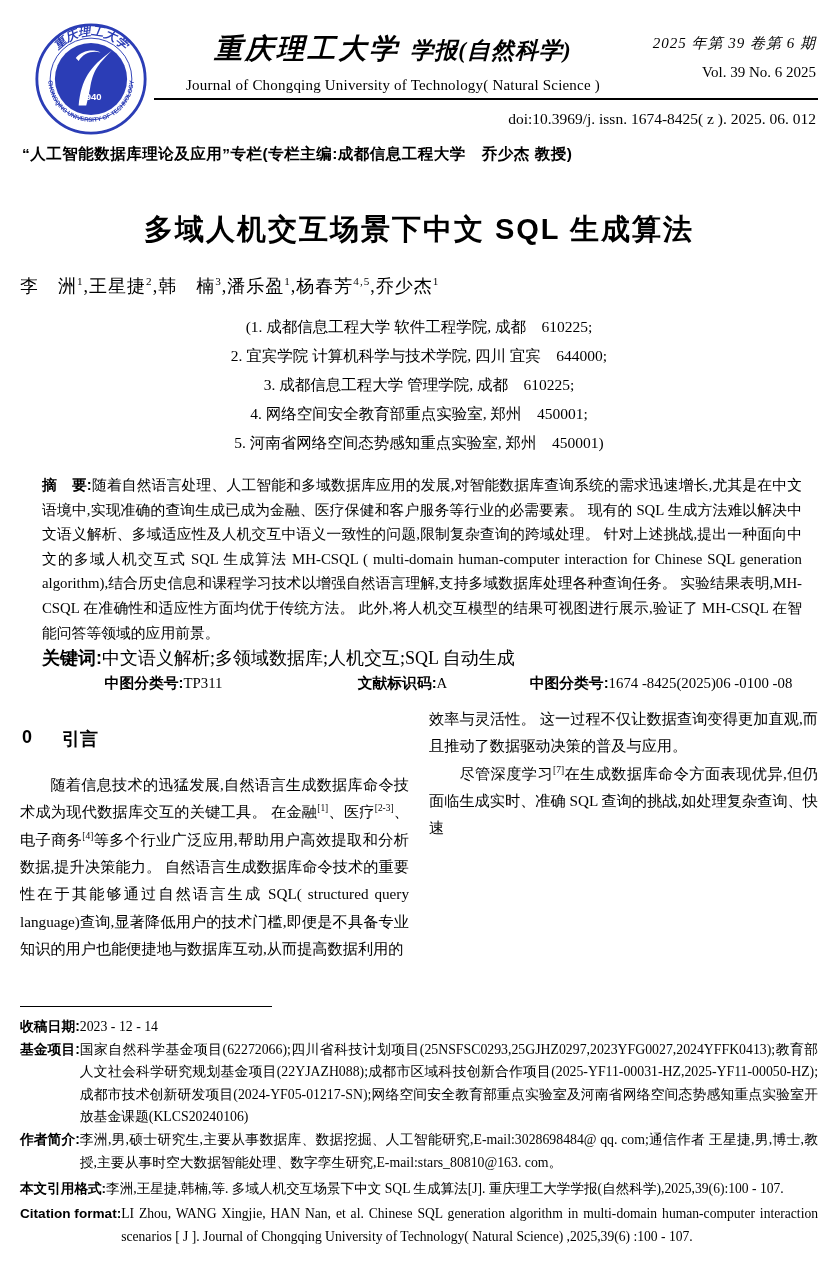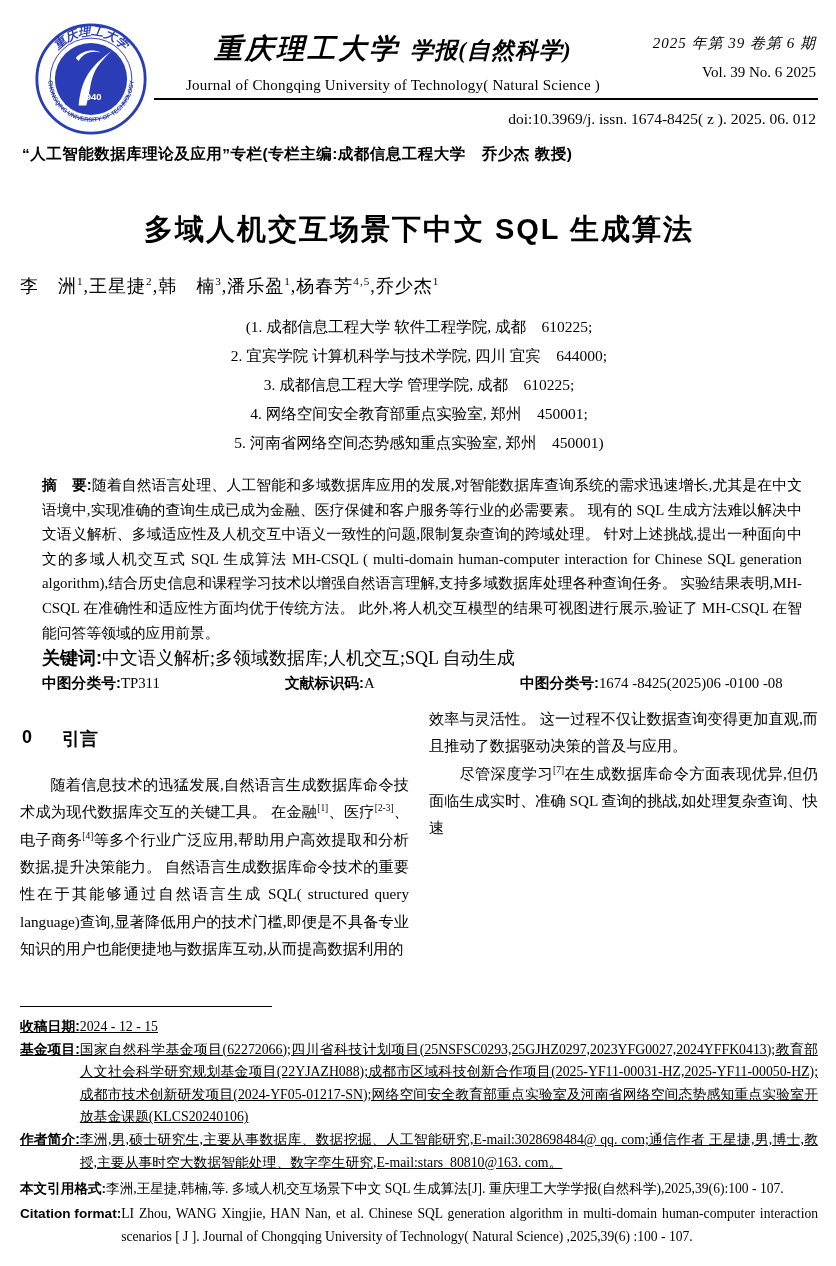--- a/index.html
+++ b/index.html
@@ -31,34 +31,34 @@
   .doi{position:absolute;right:2px;top:88px;font-size:15.5px;}
   .column-banner{position:absolute;left:2px;top:122px;font-size:15.5px;letter-spacing:0.5px;}
 
   
   .title{margin-top:40px;text-align:center;font-size:29px;letter-spacing:2px;}
   .authors{margin-top:24px;font-size:18px;letter-spacing:1px;}
   .affils{margin-top:14px;text-align:center;font-size:15.5px;line-height:29px;}
   .abstract{margin:16px 16px 0 22px;font-size:14.8px;line-height:24.6px;text-align:justify;}
   .abstract .lab,.kw .lab{font-family:"Liberation Sans","DejaVu Sans",sans-serif;font-weight:bold;}
   .kw{margin:1px 16px 0 22px;font-size:18px;line-height:24px;}
-  .meta-row{display:flex;margin:4px 16px 0 22px;font-size:14.8px;}
+  .meta-row{display:flex;margin:4px 16px 0 22px;font-size:14.8px;text-align:center;}
   .meta-row .m1{width:243px;}
   .meta-row .m2{width:235px;}
   .meta-row .m3{flex:1;}
 
   
   .body-cols{display:flex;gap:20px;margin-top:12px;height:262px;overflow:hidden;}
   .col{flex:1;min-width:0;}
   .sec-h{display:flex;gap:30px;margin:22px 0 20px 2px;font-size:18px;}
   .col p{margin:0;font-size:15.2px;line-height:27.3px;text-align:justify;}
   .col p.ind{text-indent:2em;}
 
   
-  .footer{position:absolute;left:20px;right:18px;top:1006px;font-size:13.8px;line-height:22.6px;text-decoration:underline;}
+  .footer{position:absolute;left:20px;right:18px;top:1006px;font-size:13.8px;line-height:22.6px;}
   .fn-rule{width:252px;border-top:1.5px solid #000;margin-bottom:9px;}
   .fn-row{display:flex;text-align:justify;}
   .fn-row .lab{flex:0 0 auto;white-space:nowrap;font-family:"Liberation Sans","DejaVu Sans",sans-serif;font-weight:bold;}
   .fn-row .txt{flex:1;min-width:0;}
 
   
   .citation{position:absolute;left:20px;right:18px;top:1178px;font-size:13.6px;line-height:22.4px;}
   .cite-row{display:flex;text-align:justify;margin-bottom:3px;}
   .cite-row .lab{flex:0 0 auto;white-space:nowrap;font-family:"Liberation Sans","DejaVu Sans",sans-serif;font-weight:bold;}
   .cite-row .txt{flex:1;min-width:0;}
@@ -137,21 +137,21 @@
     <div class="col">
       <p>效率与灵活性。 这一过程不仅让数据查询变得更加直观,而且推动了数据驱动决策的普及与应用。</p>
       <p class="ind">尽管深度学习<sup>[7]</sup>在生成数据库命令方面表现优异,但仍面临生成实时、准确 SQL 查询的挑战,如处理复杂查询、快速</p>
     </div>
   </div>
 
   <div class="footer">
     <div class="fn-rule"></div>
     <div class="fn-row">
       <span class="lab">收稿日期:</span>
-      <span class="txt">2024 - 12 - 15</span>
+      <span class="txt">2023 - 12 - 14</span>
     </div>
     <div class="fn-row">
       <span class="lab">基金项目:</span>
       <span class="txt">国家自然科学基金项目(62272066);四川省科技计划项目(25NSFSC0293,25GJHZ0297,2023YFG0027,2024YFFK0413);教育部人文社会科学研究规划基金项目(22YJAZH088);成都市区域科技创新合作项目(2025-YF11-00031-HZ,2025-YF11-00050-HZ);成都市技术创新研发项目(2024-YF05-01217-SN);网络空间安全教育部重点实验室及河南省网络空间态势感知重点实验室开放基金课题(KLCS20240106)</span>
     </div>
     <div class="fn-row">
       <span class="lab">作者简介:</span>
       <span class="txt">李洲,男,硕士研究生,主要从事数据库、数据挖掘、人工智能研究,E-mail:3028698484@ qq. com;通信作者 王星捷,男,博士,教授,主要从事时空大数据智能处理、数字孪生研究,E-mail:stars_80810@163. com。</span>
     </div>
   </div>

